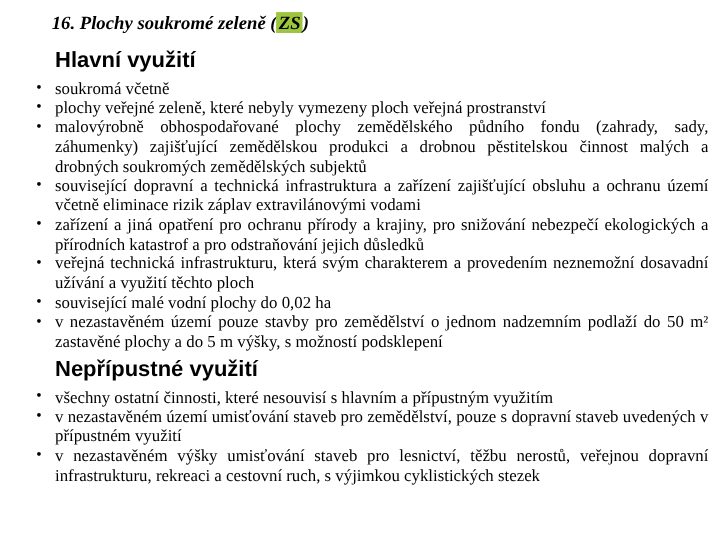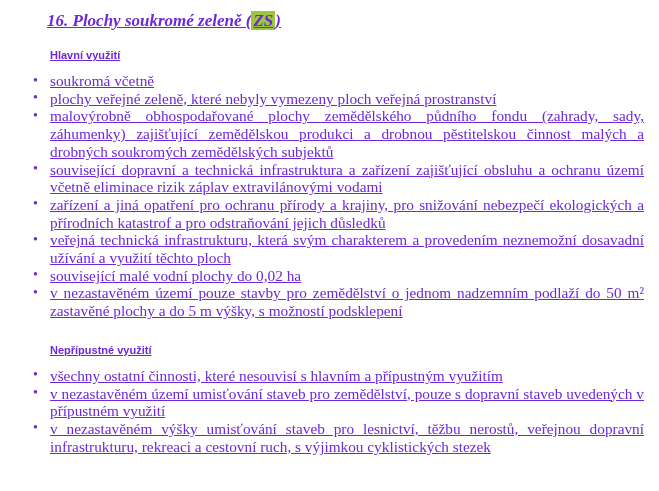--- a/index.html
+++ b/index.html
@@ -4,49 +4,48 @@
 <style>
   html, body { margin: 0; padding: 0; }
   body { background: #ffffff; }
 
   .page {
     position: relative;
     width: 659px;
     height: 491px;
     box-sizing: border-box;
     background: #ffffff;
-    color: #6d28d9;
+    color: #000000;
     padding: 10px 15px 0 50px;
     font-family: "Liberation Serif", serif;
     overflow: hidden;
-    text-decoration: underline;
   }
 
   .doc-title {
     font-family: "Liberation Serif", serif;
     font-weight: bold;
     font-style: italic;
     font-size: 17px;
     line-height: 21px;
     margin: 0 0 0 -3px;
     white-space: nowrap;
   }
   .doc-title .hl {
     padding: 0 2px;
   }
 
   .section-heading {
     font-family: "Liberation Sans", sans-serif;
     font-weight: bold;
-    font-size: 11px;
+    font-size: 20px;
     line-height: 16px;
     margin: 7px 0 9px 0;
   }
   .section:first-of-type .section-heading { margin-top: 16px; }
-  .section:last-of-type .section-heading { margin-top: 22px; }
+  .section:last-of-type .section-heading { margin-top: 8px; }
 
   ul.items {
     list-style: none;
     margin: 0;
     padding: 0;
   }
   li.item {
     position: relative;
     font-family: "Liberation Serif", serif;
     font-size: 15.3px;

